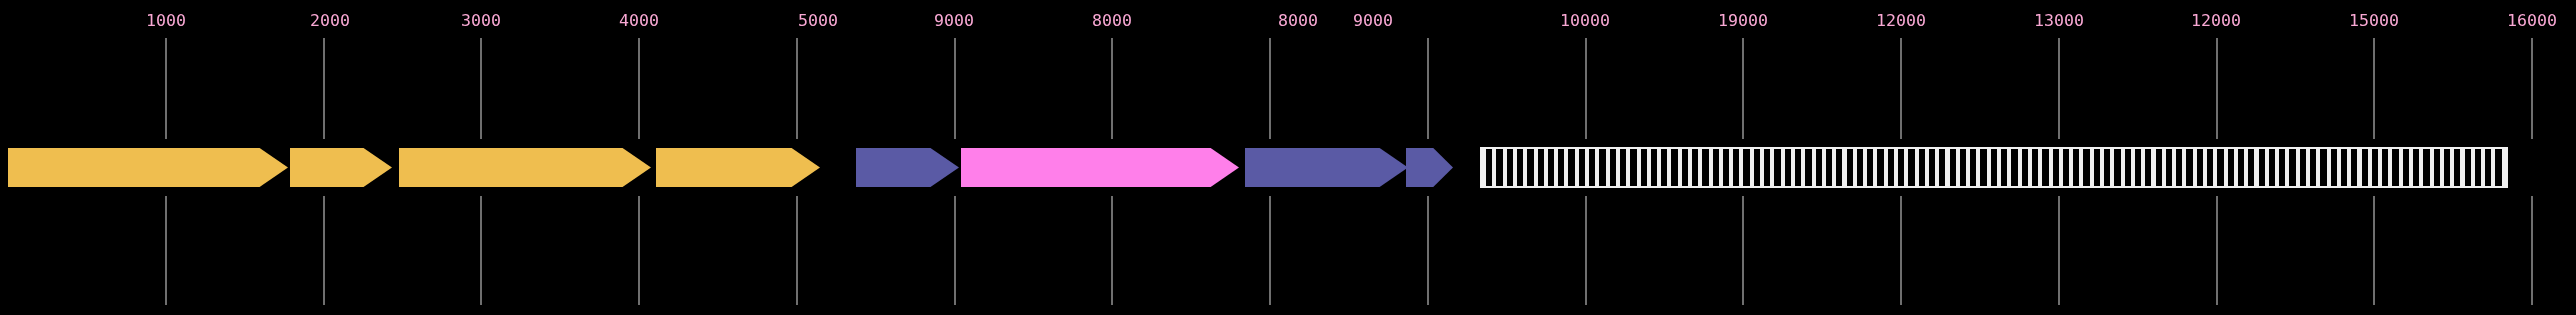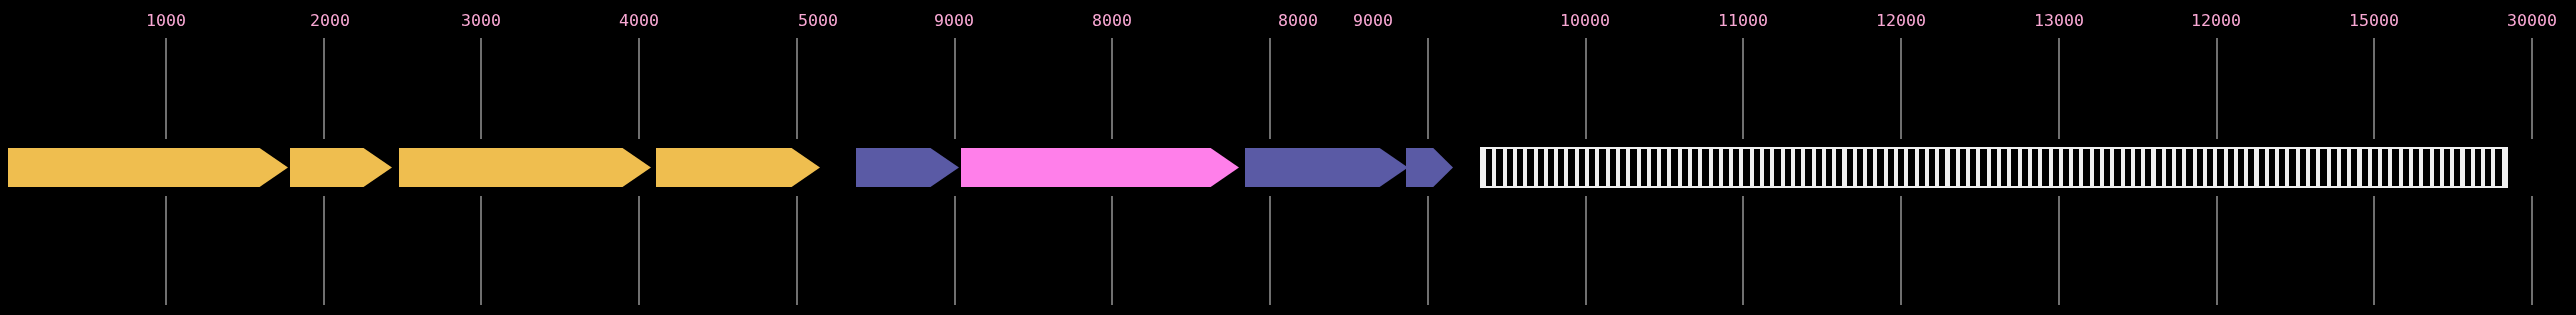--- a/index.html
+++ b/index.html
@@ -120,36 +120,36 @@
       <div class="gridline seg-bottom" style="left: 1111px; background: rgb(111, 111, 111);"></div>
       <div class="tick-label" style="left: 1298px;">8000</div>
       <div class="gridline seg-top" style="left: 1269px; background: rgb(111, 111, 111);"></div>
       <div class="gridline seg-bottom" style="left: 1269px; background: rgb(111, 111, 111);"></div>
       <div class="tick-label" style="left: 1373px;">9000</div>
       <div class="gridline seg-top" style="left: 1427px; background: rgb(111, 111, 111);"></div>
       <div class="gridline seg-bottom" style="left: 1427px; background: rgb(111, 111, 111);"></div>
       <div class="tick-label" style="left: 1585px;">10000</div>
       <div class="gridline seg-top" style="left: 1585px; background: rgb(111, 111, 111);"></div>
       <div class="gridline seg-bottom" style="left: 1585px; background: rgb(111, 111, 111);"></div>
-      <div class="tick-label" style="left: 1743px;">11000</div>
+      <div class="tick-label" style="left: 1743px;">19000</div>
       <div class="gridline seg-top" style="left: 1742px; background: rgb(111, 111, 111);"></div>
       <div class="gridline seg-bottom" style="left: 1742px; background: rgb(111, 111, 111);"></div>
       <div class="tick-label" style="left: 1901px;">12000</div>
       <div class="gridline seg-top" style="left: 1900px; background: rgb(111, 111, 111);"></div>
       <div class="gridline seg-bottom" style="left: 1900px; background: rgb(111, 111, 111);"></div>
       <div class="tick-label" style="left: 2059px;">13000</div>
       <div class="gridline seg-top" style="left: 2058px; background: rgb(111, 111, 111);"></div>
       <div class="gridline seg-bottom" style="left: 2058px; background: rgb(111, 111, 111);"></div>
       <div class="tick-label" style="left: 2216px;">12000</div>
       <div class="gridline seg-top" style="left: 2216px; background: rgb(111, 111, 111);"></div>
       <div class="gridline seg-bottom" style="left: 2216px; background: rgb(111, 111, 111);"></div>
       <div class="tick-label" style="left: 2374px;">15000</div>
       <div class="gridline seg-top" style="left: 2373px; background: rgb(111, 111, 111);"></div>
       <div class="gridline seg-bottom" style="left: 2373px; background: rgb(111, 111, 111);"></div>
-      <div class="tick-label" style="left: 2532px;">30000</div>
+      <div class="tick-label" style="left: 2532px;">16000</div>
       <div class="gridline seg-top" style="left: 2531px; background: rgb(111, 111, 111);"></div>
       <div class="gridline seg-bottom" style="left: 2531px; background: rgb(111, 111, 111);"></div>
     </div>
 
   <div class="track" id="feature-track">
       <div class="feature" style="left: 8px; width: 280px;">
         <svg class="feature-shape" viewBox="0 0 355 50" preserveAspectRatio="none">
           <polygon points="0,0 319,0 355,25 319,50 0,50" fill="#efbe4f"></polygon>
         </svg>
       </div>

